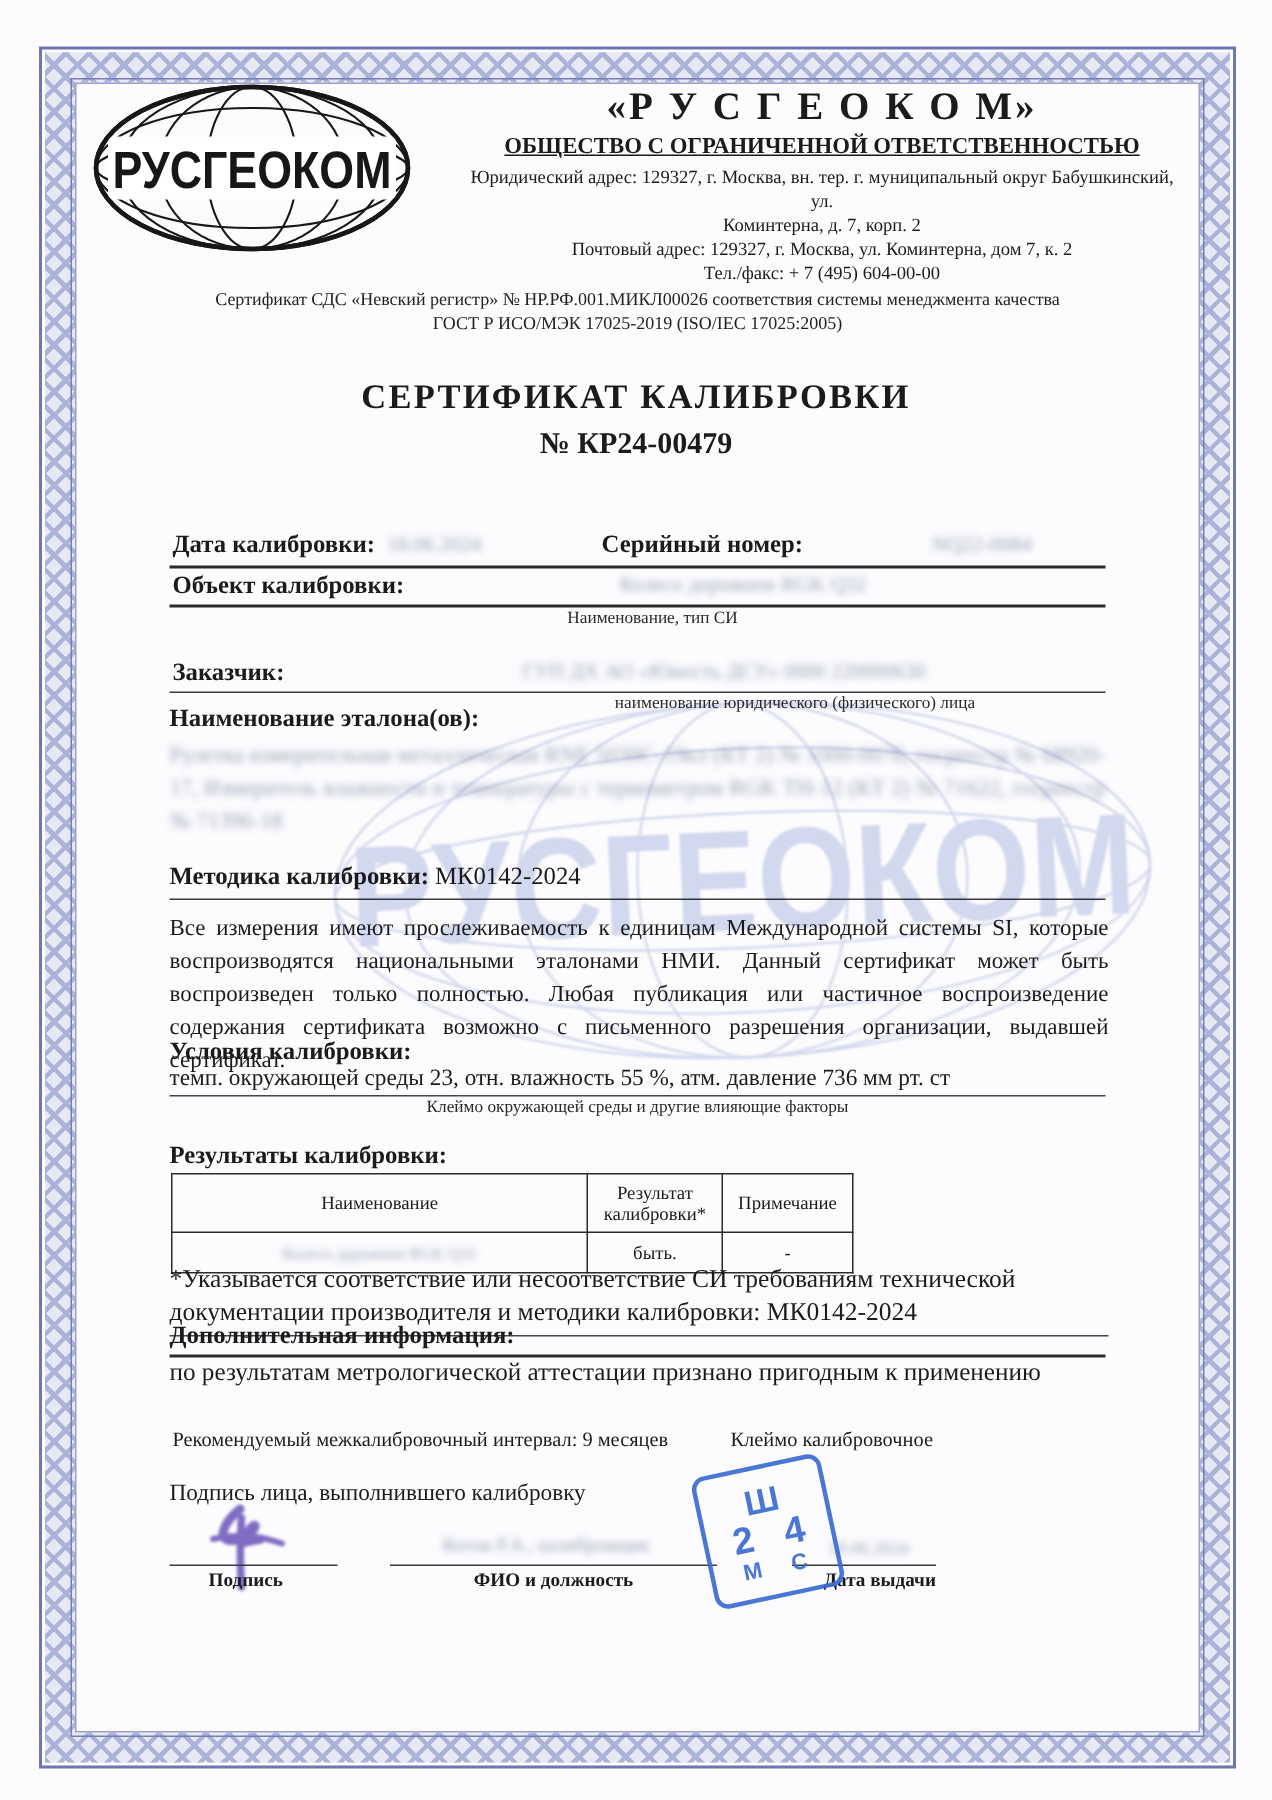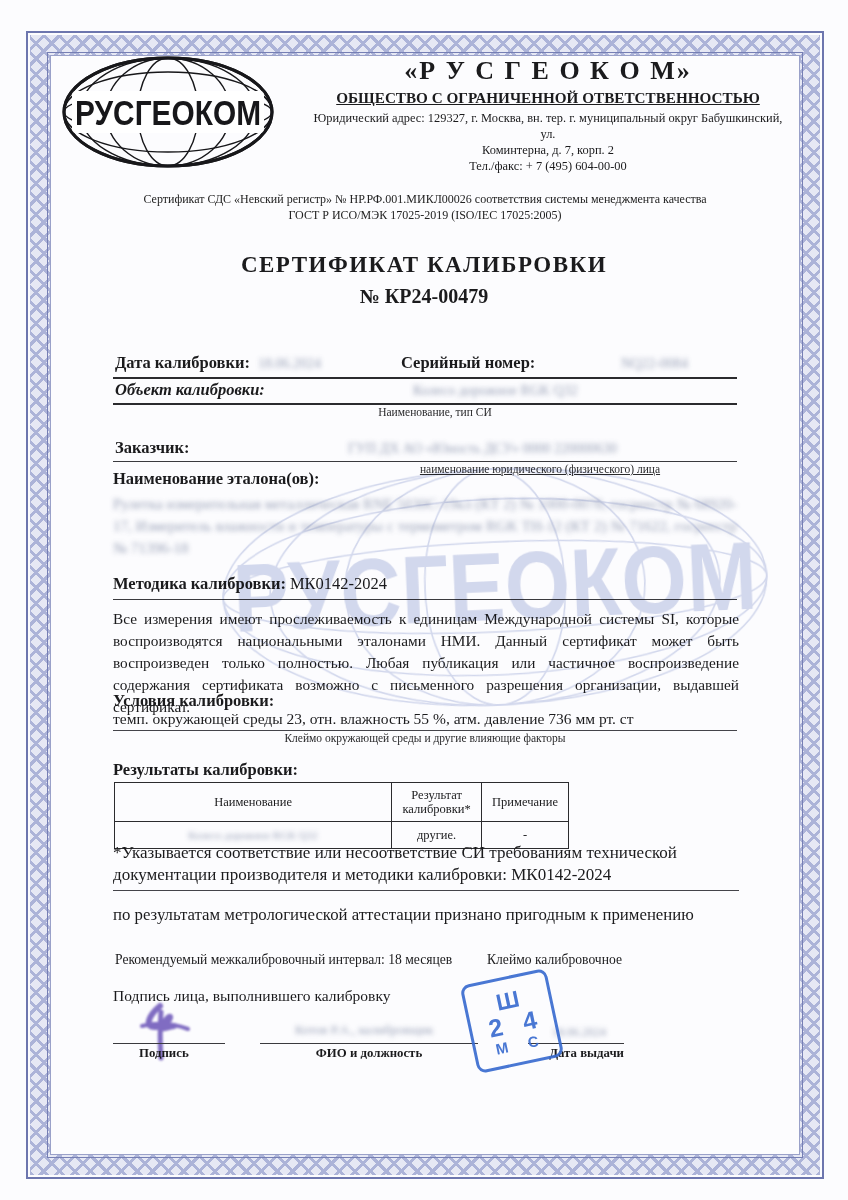--- a/index.html
+++ b/index.html
@@ -86,20 +86,21 @@
       <text x="110" y="71" text-anchor="middle" font-family="Liberation Sans, sans-serif" font-weight="bold" font-size="35" fill="#17171a" textLength="186" lengthAdjust="spacingAndGlyphs">РУСГЕОКОМ</text>
     </svg>
   </div>
 
   <div class="abs" style="left:308px;top:56px;width:480px;text-align:center;">
     <div class="h-title">«Р У С Г Е О К О М»</div>
     <div class="h-sub">ОБЩЕСТВО С ОГРАНИЧЕННОЙ ОТВЕТСТВЕННОСТЬЮ</div>
     <div class="h-lines">
       <div>Юридический адрес: 129327, г. Москва, вн. тер. г. муниципальный округ Бабушкинский, ул.</div>
       <div>Коминтерна, д. 7, корп. 2</div>
+      <div>Почтовый адрес: 129327, г. Москва, ул. Коминтерна, дом 7, к. 2</div>
       <div>Тел./факс: + 7 (495) 604-00-00</div>
     </div>
   </div>
 
   <div class="abs accred" style="left:120px;top:191px;width:610px;">
     <div>Сертификат СДС «Невский регистр» № НР.РФ.001.МИКЛ00026 соответствия системы менеджмента качества</div>
     <div>ГОСТ Р ИСО/МЭК 17025-2019 (ISO/IEC 17025:2005)</div>
   </div>
 
   <div class="abs" style="left:0;top:252px;width:848px;">
@@ -108,30 +109,30 @@
   </div>
 
   <div class="abs rule" style="left:113px;top:351px;width:624px;height:26px;">
     <span class="abs lbl" style="left:2px;top:2px;">Дата калибровки:</span>
     <span class="abs redacted" style="left:145px;top:5px;">18.06.2024</span>
     <span class="abs lbl" style="left:288px;top:2px;">Серийный номер:</span>
     <span class="abs redacted" style="left:508px;top:5px;">NQ22-0084</span>
   </div>
 
   <div class="abs rule" style="left:113px;top:379px;width:624px;height:24px;">
-    <span class="abs lbl" style="left:2px;top:1px;font-style:italic;">Объект калибровки:</span>
+    <span class="abs lbl" style="left:2px;top:1px;">Объект калибровки:</span>
     <span class="abs redacted" style="left:300px;top:4px;">Колесо дорожное RGK Q32</span>
   </div>
   <div class="abs small-cap" style="left:330px;top:406px;width:210px;text-align:center;">Наименование, тип СИ</div>
 
   <div class="abs rule-thin" style="left:113px;top:437px;width:624px;height:24px;text-align:center;">
     <span class="abs lbl" style="left:2px;top:1px;">Заказчик:</span>
     <span class="abs redacted" style="left:235px;top:4px;">ГУП ДХ АО «Юность ДСУ» 0000 220000630</span>
   </div>
-  <div class="abs small-cap" style="left:370px;top:463px;width:340px;text-align:center;text-decoration:underline;">наименование юридического (физического) лица</div>
+  <div class="abs small-cap" style="left:360px;top:463px;width:340px;text-align:center;">наименование юридического (физического) лица</div>
 
   <div class="abs lbl" style="left:113px;top:469px;">Наименование эталона(ов):</div>
   <div class="abs redacted-block" style="left:113px;top:494px;width:624px;">Рулетка измерительная металлическая RNE 5030С-19кл (КТ 2) № 1000-0078, госреестр № 68920-17, Измеритель влажности и температуры с термометром RGK ТН-12 (КТ 2) № 71622, госреестр № 71396-18</div>
 
   <div class="abs rule-thin" style="left:113px;top:574px;width:624px;height:25px;">
     <span class="lbl">Методика калибровки:</span>
     <span style="font-size:16.5px;margin-top:32px;">МК0142-2024</span>
   </div>
 
   <div class="abs par" style="left:113px;top:608px;width:626px;">Все измерения имеют прослеживаемость к единицам Международной системы SI, которые воспроизводятся национальными эталонами НМИ. Данный сертификат может быть воспроизведен только полностью. Любая публикация или частичное воспроизведение содержания сертификата возможно с письменного разрешения организации, выдавшей сертификат.</div>
@@ -148,31 +149,34 @@
         <col style="width:87px">
       </colgroup>
     <tbody>
         <tr>
       <th>Наименование</th>
       <th>Результат калибровки*</th>
       <th>Примечание</th>
     </tr>
     <tr>
       <td><span class="redacted" style="font-size:11px;">Колесо дорожное RGK Q32</span></td>
-      <td>другие.</td>
+      <td>быть.</td>
       <td>-</td>
     </tr>
   </tbody>
     </table>
 
   <div class="abs" style="left:113px;top:842px;width:626px;font-size:17px;line-height:1.3;border-bottom:1.2px solid #44444a;padding-bottom:4px;">*Указывается соответствие или несоответствие СИ требованиям технической документации производителя и методики калибровки: МК0142-2024</div>
 
+  <div class="abs rule" style="left:113px;top:880px;width:624px;padding-bottom:3px;">
+    <span class="lbl">Дополнительная информация:</span>
+  </div>
   <div class="abs" style="left:113px;top:905px;width:626px;font-size:16.8px;">по результатам метрологической аттестации признано пригодным к применению</div>
 
-  <div class="abs" style="left:115px;top:952px;font-size:13.6px;">Рекомендуемый межкалибровочный интервал: 18 месяцев</div>
+  <div class="abs" style="left:115px;top:952px;font-size:13.6px;">Рекомендуемый межкалибровочный интервал: 9 месяцев</div>
   <div class="abs" style="left:487px;top:952px;font-size:13.6px;">Клеймо калибровочное</div>
 
   <div class="abs" style="left:113px;top:987px;font-size:15.5px;">Подпись лица, выполнившего калибровку</div>
 
   <div class="abs" style="left:130px;top:1002px;width:70px;height:60px;">
     <svg width="70" height="60" viewBox="0 0 70 60" style="filter:blur(1.1px);opacity:.85;">
       <path d="M30,4 C18,14 14,26 26,25 C40,24 44,8 36,18 C28,30 32,26 44,24" stroke="#6b54b8" stroke-width="6" fill="none" stroke-linecap="round"></path>
       <path d="M31,10 C30,25 30,42 31,56" stroke="#6b54b8" stroke-width="5" fill="none" stroke-linecap="round"></path>
       <path d="M12,24 C28,20 44,22 58,27" stroke="#6b54b8" stroke-width="4" fill="none" stroke-linecap="round"></path>
     </svg>

